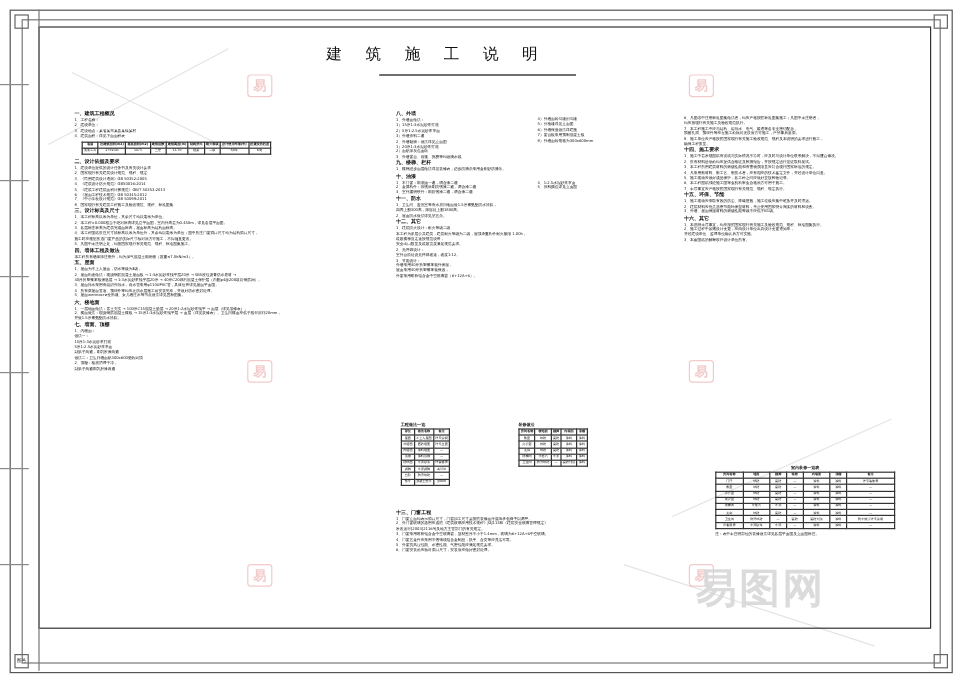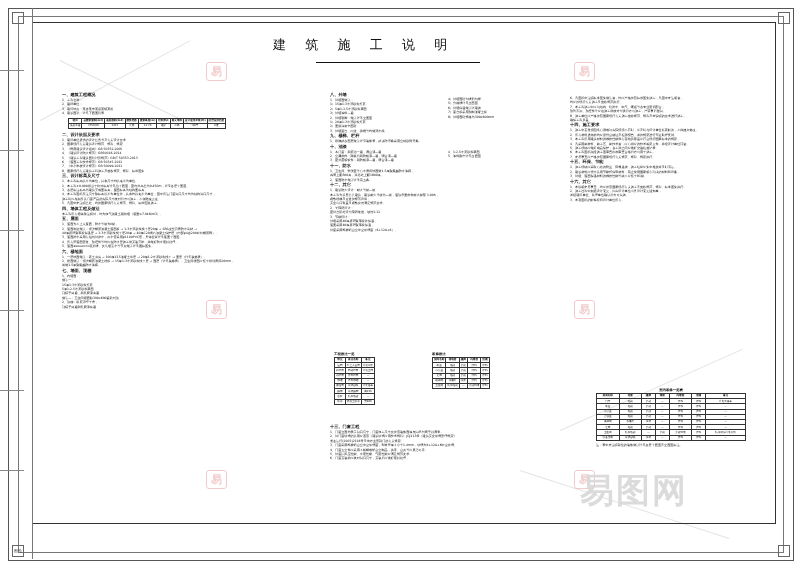--- a/index.html
+++ b/index.html
@@ -11,21 +11,21 @@
   .frame-inner{position:absolute;left:18px;top:16px;width:764px;height:535px;border:1px solid #777;}
   .frame-main{position:absolute;left:32px;top:22px;width:742px;height:500px;border:1px solid #333;}
 
   
   .margin-strip{position:absolute;left:8px;top:8px;width:24px;height:551px;border-right:1px solid #777;}
   .tick{position:absolute;left:0;width:24px;height:1px;background:#888;}
 
   .corner-mark{position:absolute;width:10px;height:10px;border:1px solid #666;}
 
   
-  .doc-title{position:absolute;left:0;top:36px;width:728px;text-align:center;font-size:13px;letter-spacing:8px;color:#111;font-family:Liberation Serif, serif;}
+  .doc-title{position:absolute;left:0;top:36px;width:728px;text-align:center;font-size:13px;letter-spacing:8px;color:#111;font-family:Liberation Sans, sans-serif;}
   .title-rule{position:absolute;left:316px;top:62px;width:164px;height:1px;background:#111;}
 
   
   .col{position:absolute;color:#111;}
   .ln{font-size:3.1px;line-height:4.4px;white-space:nowrap;}
   .hd{font-size:4.2px;line-height:6px;font-weight:bold;white-space:nowrap;}
   .sub{font-size:3.4px;line-height:5px;white-space:nowrap;font-weight:bold;}
 
   
   table.t{border-collapse:collapse;}

